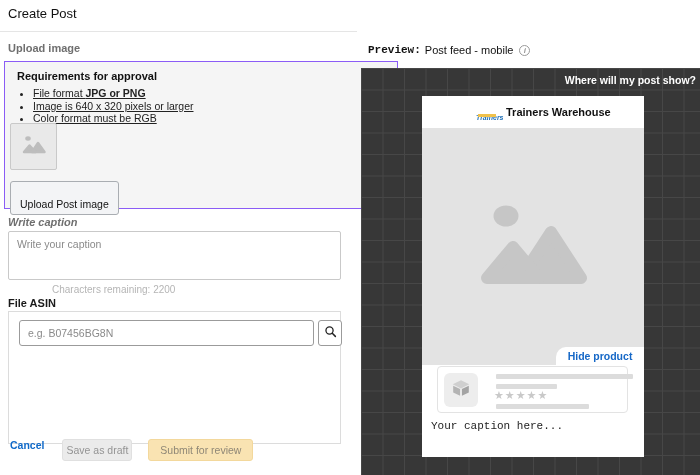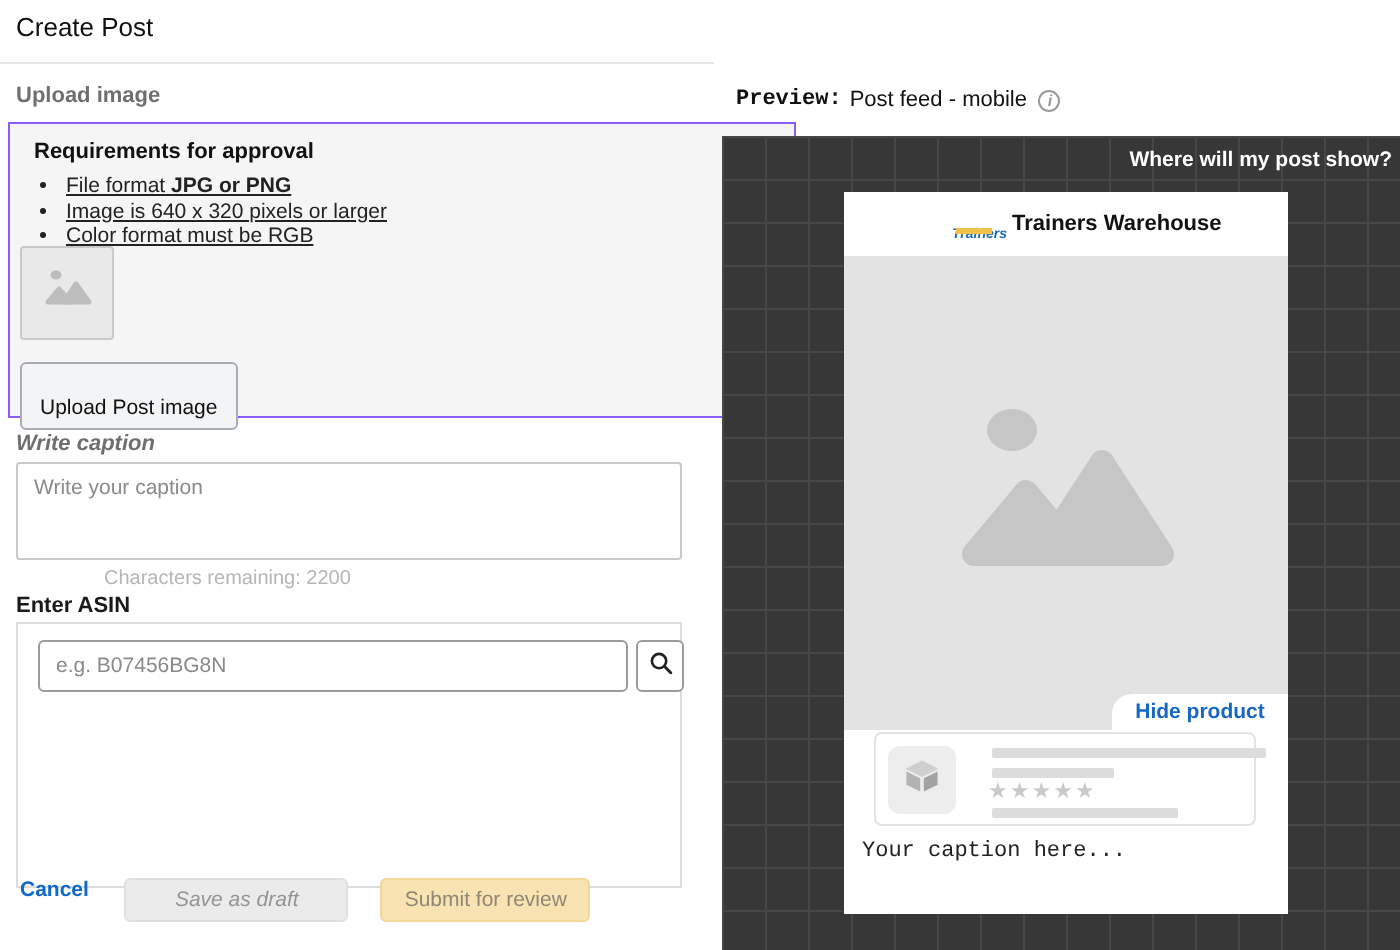--- a/index.html
+++ b/index.html
@@ -55,22 +55,22 @@
   }
   .asin-search-btn {
     position:absolute; left:309px; top:8px; width:24px; height:26px;
     background:#fff; border:1px solid #9b9b9b; border-radius:3px; cursor:pointer;
     display:flex; align-items:center; justify-content:center;
   }
 
   .footer-bar { left:0; top:439px; width:357px; height:26px; display:flex; align-items:flex-start; }
   .cancel-link { margin-left:10px; font-size:10.5px; font-weight:bold; color:#0f69c9; text-decoration:none; cursor:pointer; }
   .draft-btn {
-    margin-left:18px; height:22px; padding:0 24px; font-family:"Liberation Sans", sans-serif;
-    font-size:10.5px; color:#949494; background:#ebebeb; border:1px solid #e0e0e0; border-radius:3px;font-style:italic;
+    margin-left:18px; height:22px; padding:0 3px; font-family:"Liberation Sans", sans-serif;
+    font-size:10.5px; color:#949494; background:#ebebeb; border:1px solid #e0e0e0; border-radius:3px;
   }
   .submit-btn {
     margin-left:16px; height:22px; padding:0 11px; font-family:"Liberation Sans", sans-serif;
     font-size:10.5px; color:#8f8776; background:#f9e3b2; border:1px solid #f3d89c; border-radius:3px;
   }
 
   
   .preview-header { left:368px; top:44px; font-size:11px; color:#111; display:flex; align-items:center; }
   .preview-label { font-weight:bold; margin-right:4px;font-family:Liberation Mono, monospace; }
   .info-icon {
@@ -155,21 +155,21 @@
         </svg>
       </span>
     </div>
     <button class="upload-btn">Upload Post image</button>
   </div>
 
   <div class="abs section-label lbl-caption">Write caption</div>
   <textarea class="abs caption-area" placeholder="Write your caption" style=""></textarea>
   <div class="abs chars-remaining">Characters remaining: 2200</div>
 
-  <div class="abs section-label lbl-asin">Enter ASIN</div>
+  <div class="abs section-label lbl-asin">File ASIN</div>
   <div class="abs asin-box">
     <input class="asin-input" type="text" placeholder="e.g. B07456BG8N" style="">
     <button class="asin-search-btn">
       <span>
         <svg width="13" height="13" viewBox="0 0 16 16">
           <circle cx="6.8" cy="6.8" r="4.4" fill="none" stroke="#222" stroke-width="1.6"></circle>
           <line x1="10.2" y1="10.2" x2="14" y2="14" stroke="#222" stroke-width="1.8" stroke-linecap="round"></line>
         </svg>
       </span>
     </button>

